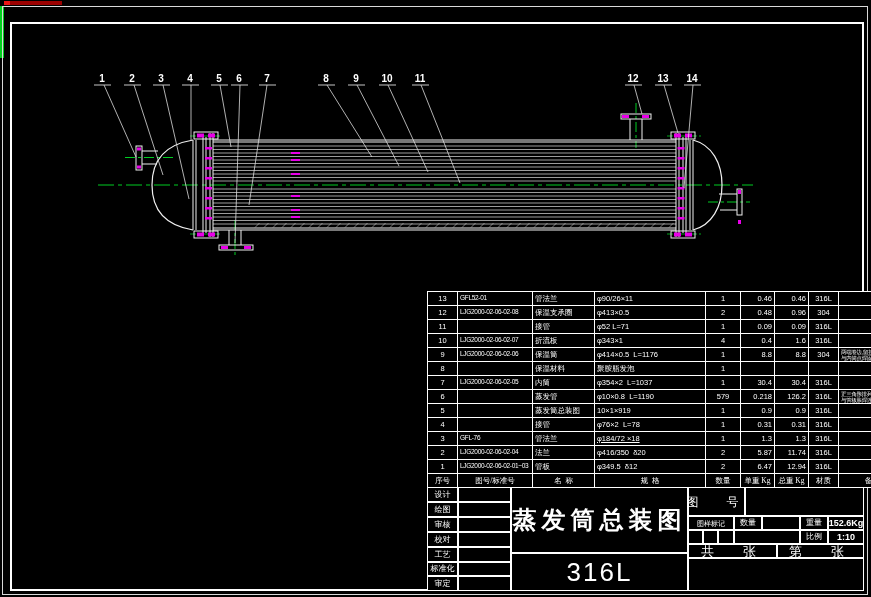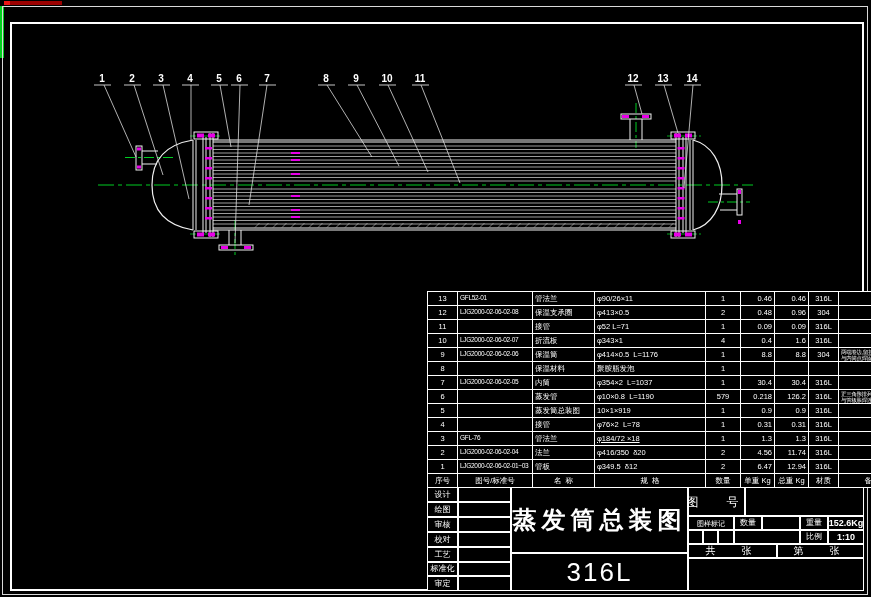--- a/index.html
+++ b/index.html
@@ -17,29 +17,29 @@
   #parts-table td{border:1px solid #ffffff;height:13px;padding:0 2px;font-size:7.5px;line-height:1;
                   white-space:pre;overflow:hidden;color:#fff;}
   #parts-table td.c-seq{text-align:center;}
   #parts-table td.c-code{text-align:left;font-size:6.5px;letter-spacing:-0.3px;}
   #parts-table td.c-name{text-align:left;}
   #parts-table td.c-spec{text-align:left;}
   #parts-table td.c-qty{text-align:center;}
   #parts-table td.c-unit,#parts-table td.c-total{text-align:right;}
   #parts-table td.c-mat{text-align:center;}
   #parts-table td.c-rem{text-align:left;font-size:5.5px;line-height:6px;white-space:pre-line;letter-spacing:-0.3px;}
-  #parts-table tr.hdr td{text-align:center;font-size:7.5px;}
+  #parts-table tr.hdr td{text-align:center;font-size:7.5px;font-family:Liberation Serif, serif;}
   
   .cell{position:absolute;border:1px solid #fff;box-sizing:border-box;background:#000;
         display:flex;align-items:center;justify-content:center;font-size:8px;line-height:1;white-space:pre;}
   #tb-title{font-size:24px;letter-spacing:5px;font-weight:bold;}
   #tb-material{font-size:26px;letter-spacing:2px;}
   #tb-dwgno{font-size:12px;letter-spacing:8px;}
   #tb-weight-value,#tb-scale-value{font-size:9px;font-weight:bold;}
-  #tb-sheets,#tb-sheetno{letter-spacing:8px;font-size:10px;}
+  #tb-sheets,#tb-sheetno{letter-spacing:8px;font-size:13px;}
   svg{position:absolute;left:0;top:0;}
 </style>
 </head>
 <body>
 
 <div class="abs" id="edge-red"></div>
 <div class="abs" id="edge-red-tip"></div>
 <div class="abs" id="edge-green"></div>
 
 <div class="abs" id="frame-outer"></div>
@@ -364,21 +364,21 @@
         <td class="c-total" style="width: 29px;">1.3</td>
         <td class="c-mat" style="width: 25px;">316L</td>
         <td class="c-rem" style="width: 66px;"></td>
       </tr>
       <tr>
         <td class="c-seq" style="width: 25px;">2</td>
         <td class="c-code" style="width: 70px;">LJG2000-02-06-02-04</td>
         <td class="c-name" style="width: 57px;">法兰</td>
         <td class="c-spec" style="width: 106px;">φ416/350  δ20</td>
         <td class="c-qty" style="width: 30px;">2</td>
-        <td class="c-unit" style="width: 29px;">4.56</td>
+        <td class="c-unit" style="width: 29px;">5.87</td>
         <td class="c-total" style="width: 29px;">11.74</td>
         <td class="c-mat" style="width: 25px;">316L</td>
         <td class="c-rem" style="width: 66px;"></td>
       </tr>
       <tr>
         <td class="c-seq" style="width: 25px;">1</td>
         <td class="c-code" style="width: 70px;">LJG2000-02-06-02-01~03</td>
         <td class="c-name" style="width: 57px;">管板</td>
         <td class="c-spec" style="width: 106px;">φ349.5  δ12</td>
         <td class="c-qty" style="width: 30px;">2</td>

